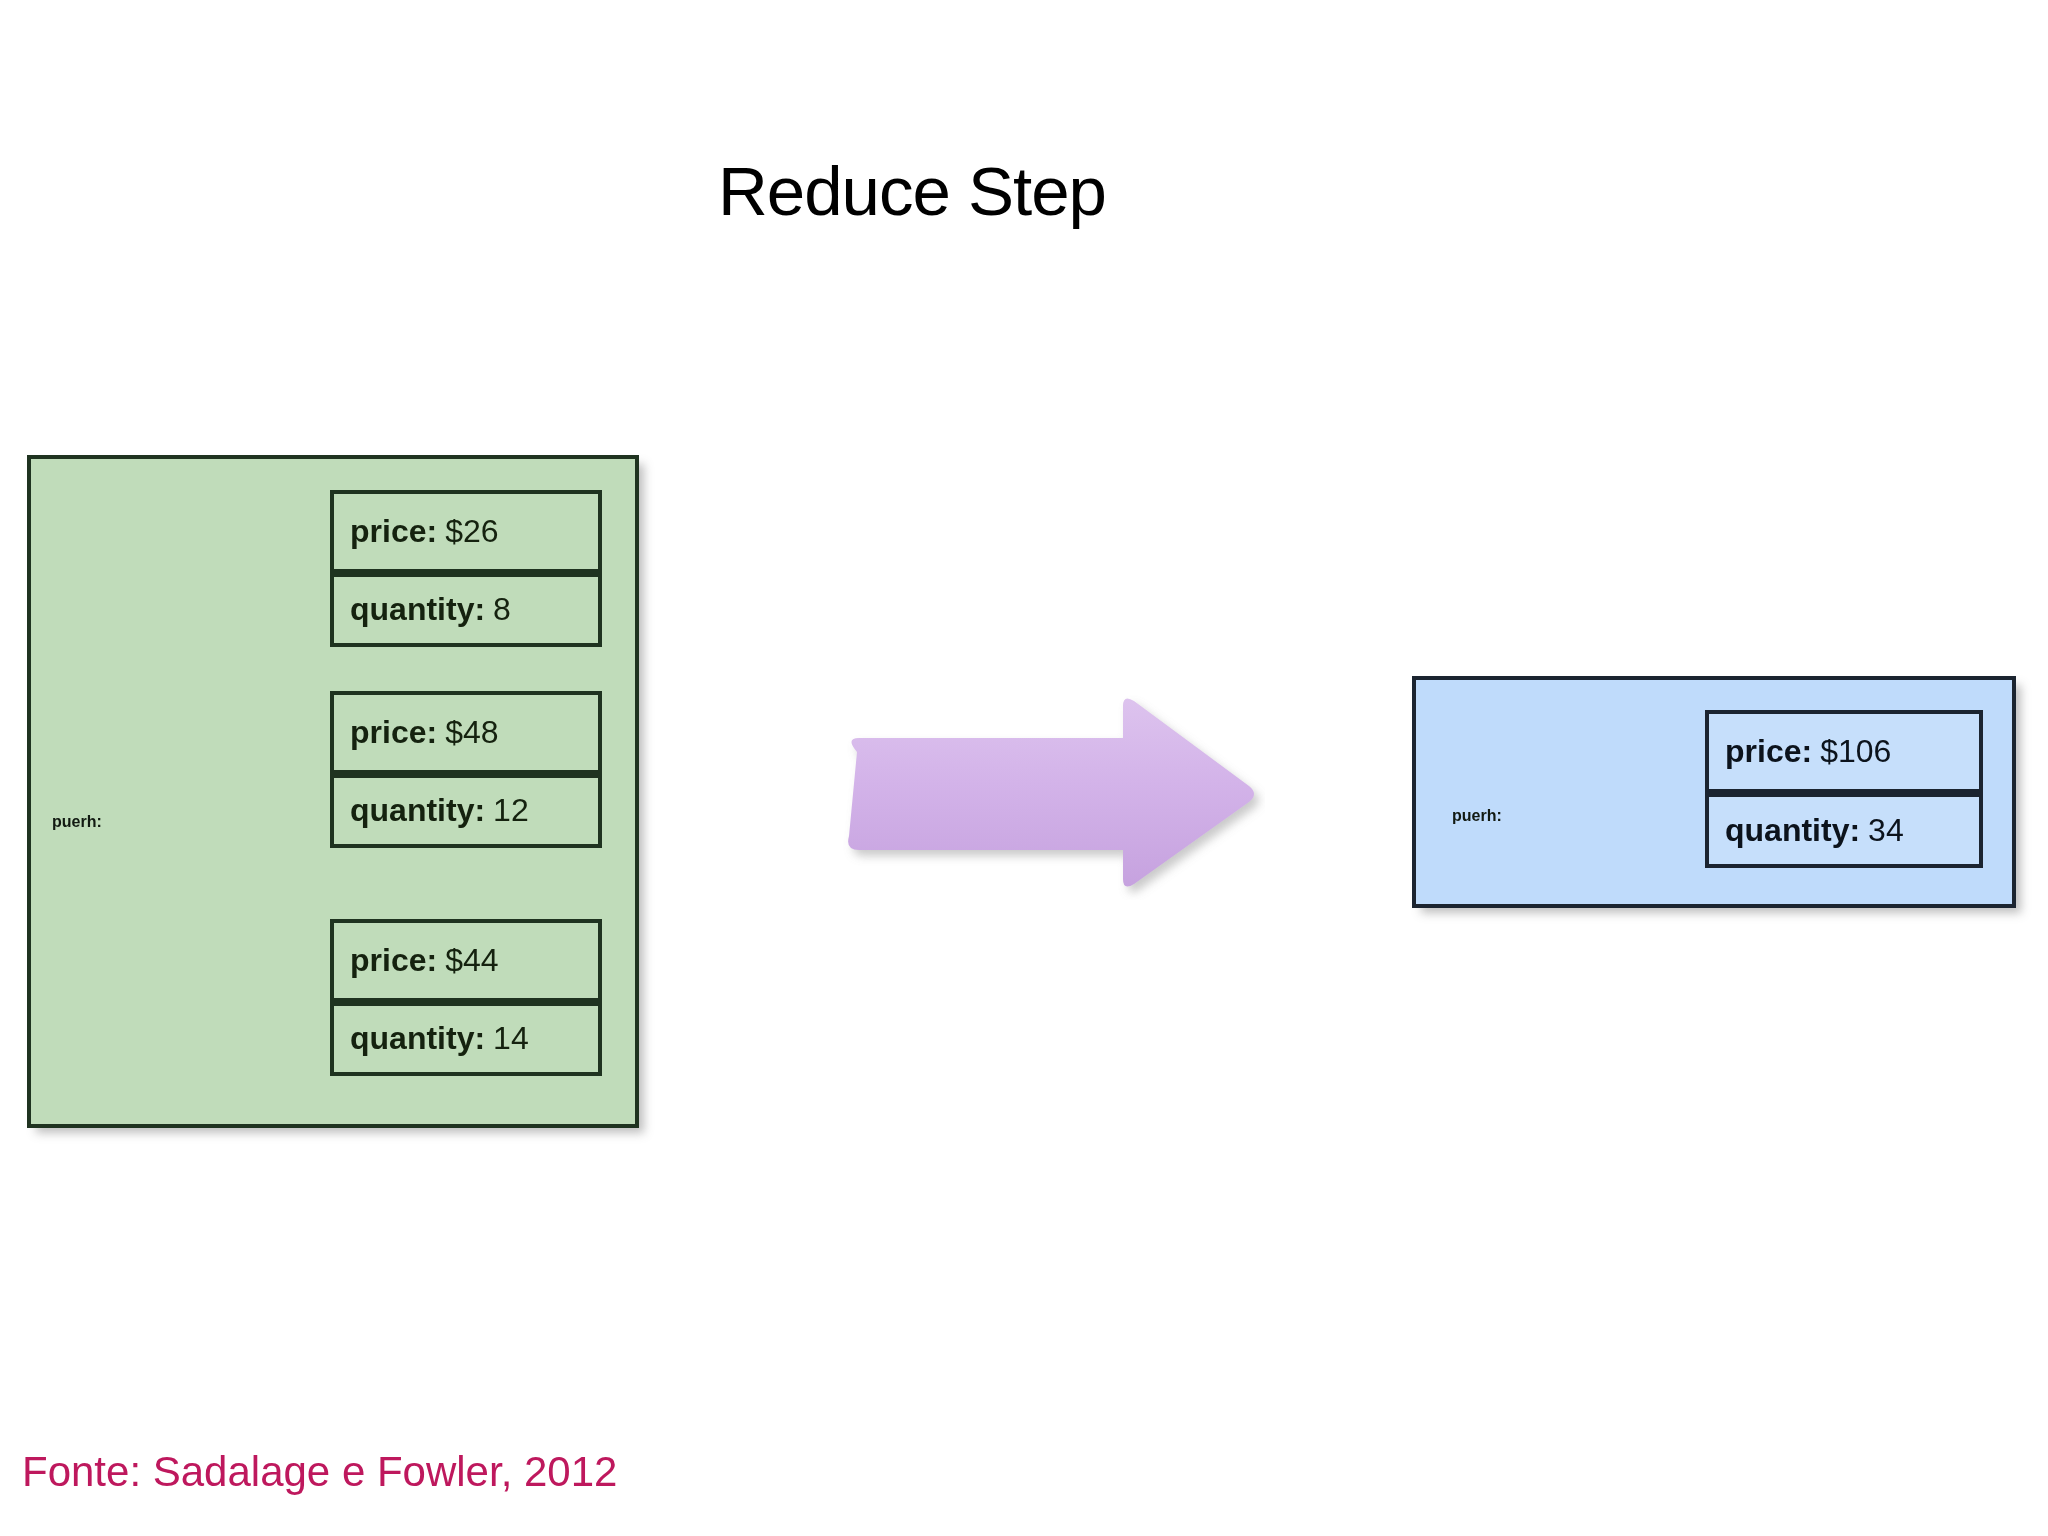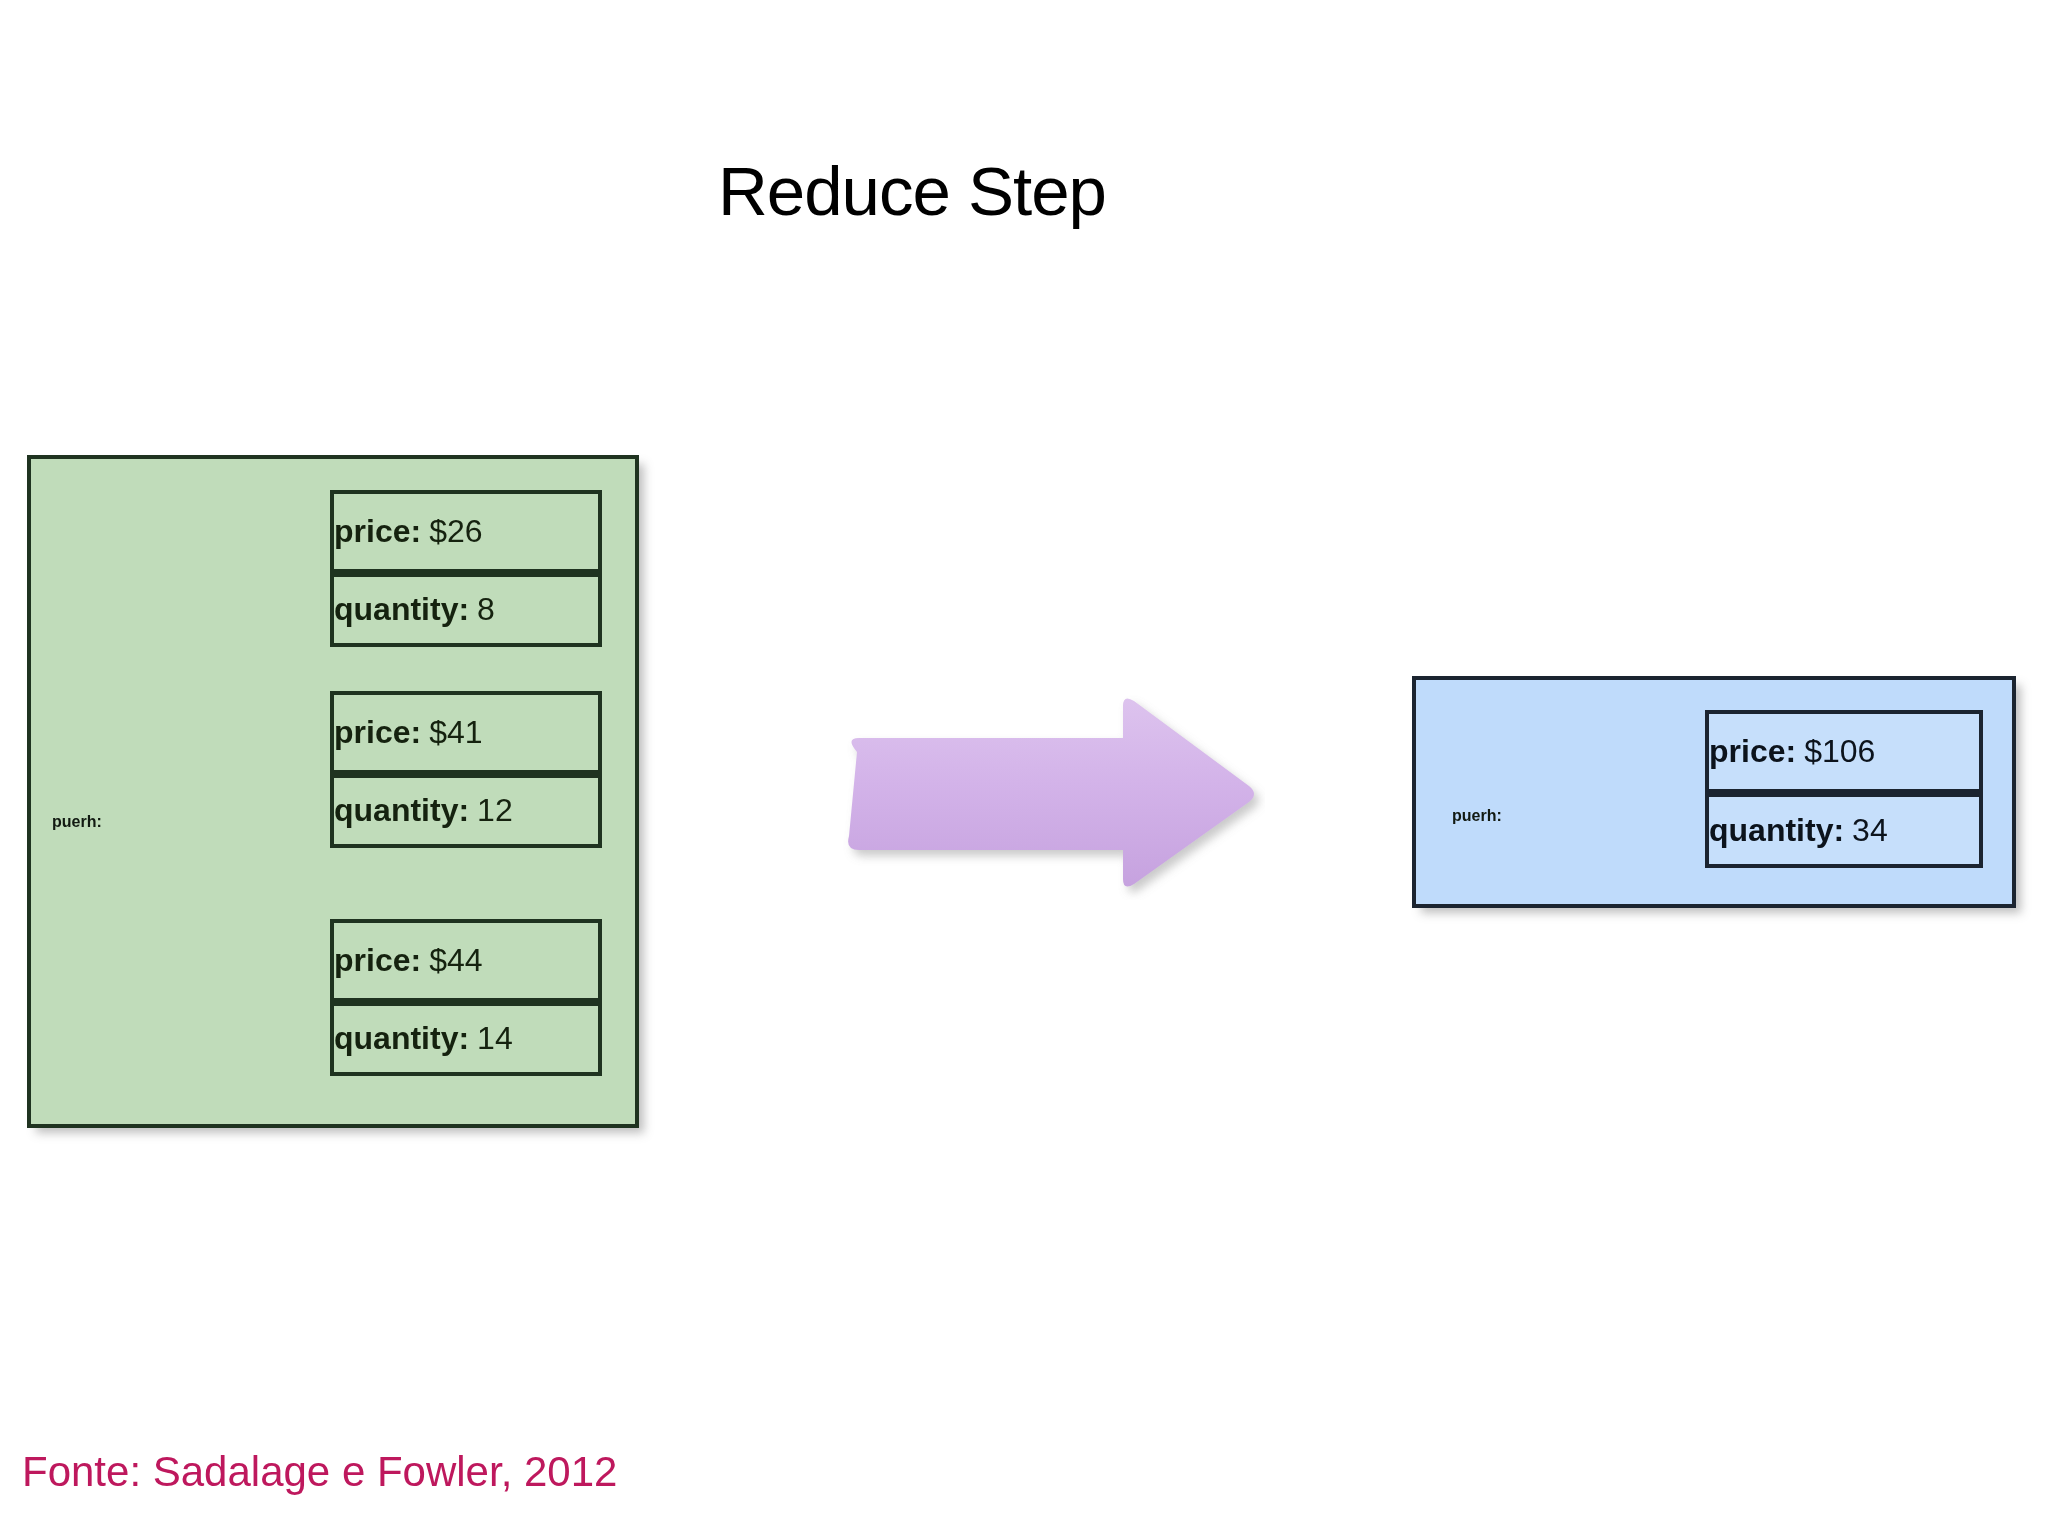--- a/index.html
+++ b/index.html
@@ -95,20 +95,21 @@
     box-sizing: border-box;
     border: 4px solid #1d2c1d;
     display: flex;
     flex-direction: column;
   }
   .record .row {
     box-sizing: border-box;
     flex: 1 1 50%;
     display: flex;
     align-items: center;
+    padding-left: 16px;
     font-family: "Liberation Sans", sans-serif;
     font-size: 32px;
     white-space: nowrap;
   }
   .record .row + .row {
     border-top: 8px solid #d946ef;
   }
   .record .row .k {
     font-weight: bold;
   }
@@ -192,21 +193,21 @@
     </div>
     <div class="row">
       <span class="k">quantity:</span>
       <span class="v">8</span>
     </div>
   </div>
 
   <div id="record-1" class="record green">
     <div class="row">
       <span class="k">price:</span>
-      <span class="v">$41</span>
+      <span class="v">$48</span>
     </div>
     <div class="row">
       <span class="k">quantity:</span>
       <span class="v">12</span>
     </div>
   </div>
 
   <div id="record-2" class="record green">
     <div class="row">
       <span class="k">price:</span>

